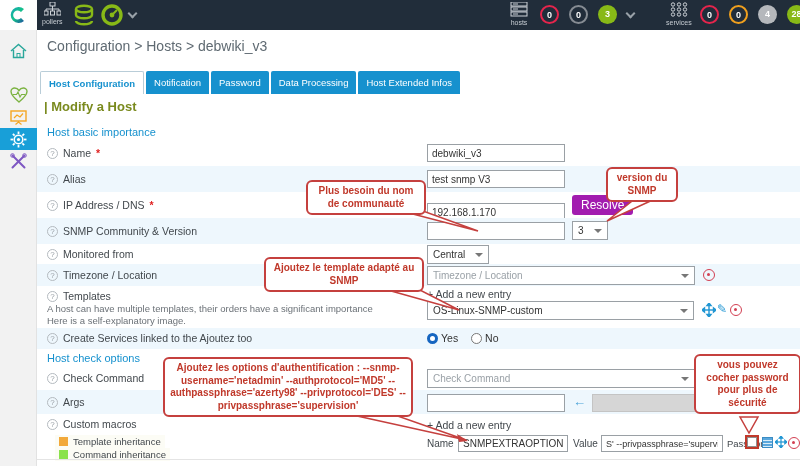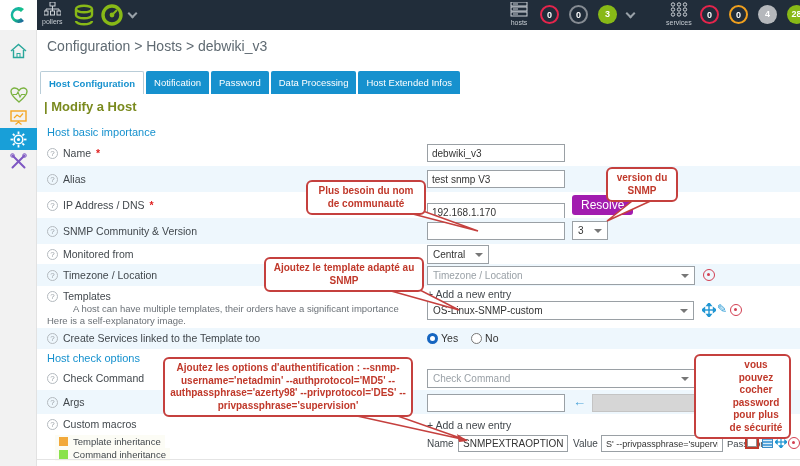--- a/index.html
+++ b/index.html
@@ -276,21 +276,21 @@
       <span class="arrow"></span>
   </div>
   <span class="reddot" style="left:703px; top:269px;"></span>
 
   <div class="row" style="top:286px; height:42px;">
     <div class="lbl" style="top:4px;">
         <span class="q">?</span>
       <span>Templates</span>
       </div>
   </div>
-  <div class="helptext" style="left:47px; top:303px;margin-left:26px;">A host can have multiple templates, their orders have a significant importance</div>
+  <div class="helptext" style="left:47px; top:303px;">A host can have multiple templates, their orders have a significant importance</div>
   <div class="helptext link" style="left:47px; top:315px;">Here is a self-explanatory image.</div>
   <div class="addentry-dark" style="left:427px; top:288px;">+ Add a new entry</div>
   <div class="selbox" style="left:427px; top:301px; width:267px;">
     <span>OS-Linux-SNMP-custom</span>
       <span class="arrow"></span>
   </div>
   <span class="moveicon" style="left:702px; top:303px;">
     <svg width="14" height="14" viewBox="0 0 14 14">
         <g stroke="#2196d3" stroke-width="1.4" fill="#2196d3">
       <line x1="7" y1="1" x2="7" y2="13"></line>
@@ -301,21 +301,21 @@
           <path d="M14 7 L11.5 5 V9 Z"></path>
     </g>
       </svg>
   </span>
   <span class="pencil" style="left:717px; top:302px;">✎</span>
   <span class="reddot" style="left:730px; top:304px;"></span>
 
   <div class="row row-alt" style="top:328px; height:21px;">
     <div class="lbl" style="top:4px;">
         <span class="q">?</span>
-      <span>Create Services linked to the Template too</span>
+      <span>Create Services linked to the Ajoutez too</span>
       </div>
     <div style="position:absolute; left:390px; top:4px;">
       <span class="radio radio-on"></span><span>Yes</span>
       <span class="radio radio-off" style="margin-left:10px;"></span><span>No</span>
     </div>
   </div>
 
   <div class="sec-header" style="top:352px;">Host check options</div>
 
   <div class="row" style="top:366px; height:24px;">
@@ -385,15 +385,15 @@
     <polygon points="384,289 418,289 459,310" fill="#fff" stroke="#c5403e" stroke-width="1.5"></polygon>
     <polygon points="348,414 392,414 466,440" fill="#fff" stroke="#c5403e" stroke-width="1.5"></polygon>
     <polygon points="468,441 457,434 459,442" fill="#c5403e"></polygon>
     <polygon points="740,417 758,417 749,433" fill="#fff" stroke="#c5403e" stroke-width="1.5"></polygon>
   </svg>
 
   <div class="callout" style="left:306px; top:180px; width:120px;">Plus besoin du nom de communauté</div>
   <div class="callout" style="left:606px; top:167px; width:72px;">version du SNMP</div>
   <div class="callout" style="left:264px; top:257px; width:160px;">Ajoutez le template adapté au SNMP</div>
   <div class="callout" style="left:163px; top:357px; width:250px;">Ajoutez les options d'authentification : --snmp-username='netadmin' --authprotocol='MD5' --authpassphrase='azerty98' --privprotocol='DES' --privpassphrase='supervision'</div>
-  <div class="callout" style="left:694px; top:354px; width:97px;padding-left:32px;">vous pouvez cocher password pour plus de sécurité</div>
+  <div class="callout" style="left:694px; top:354px; width:107px;">vous pouvez cocher password pour plus de sécurité</div>
 
 </div>
 
 </body></html>

